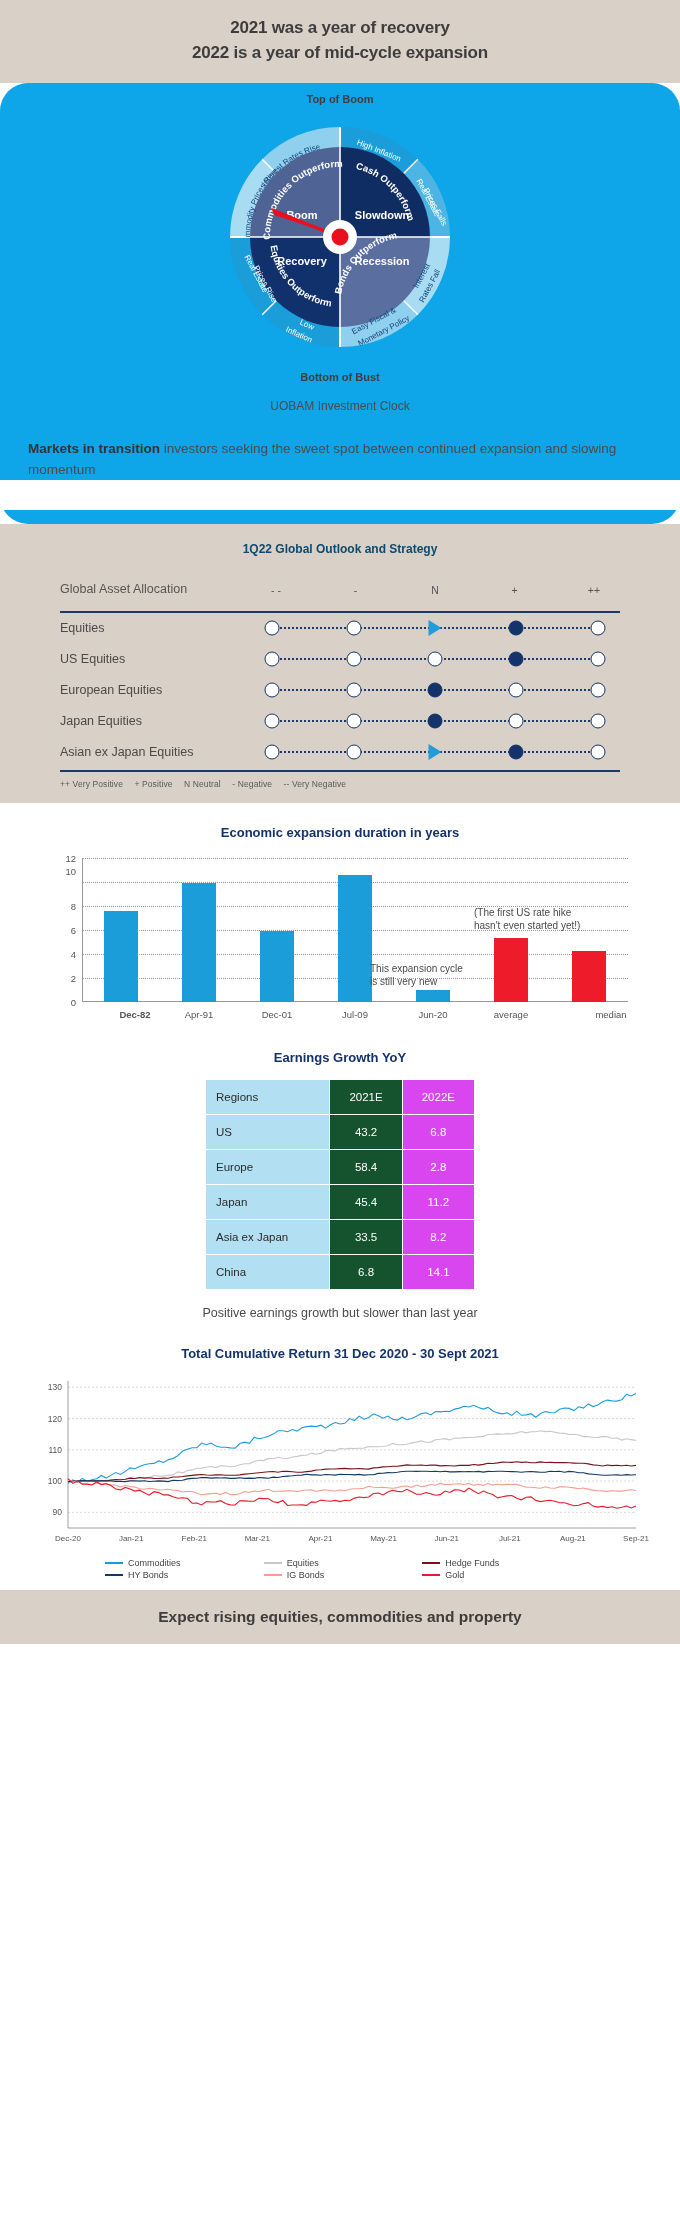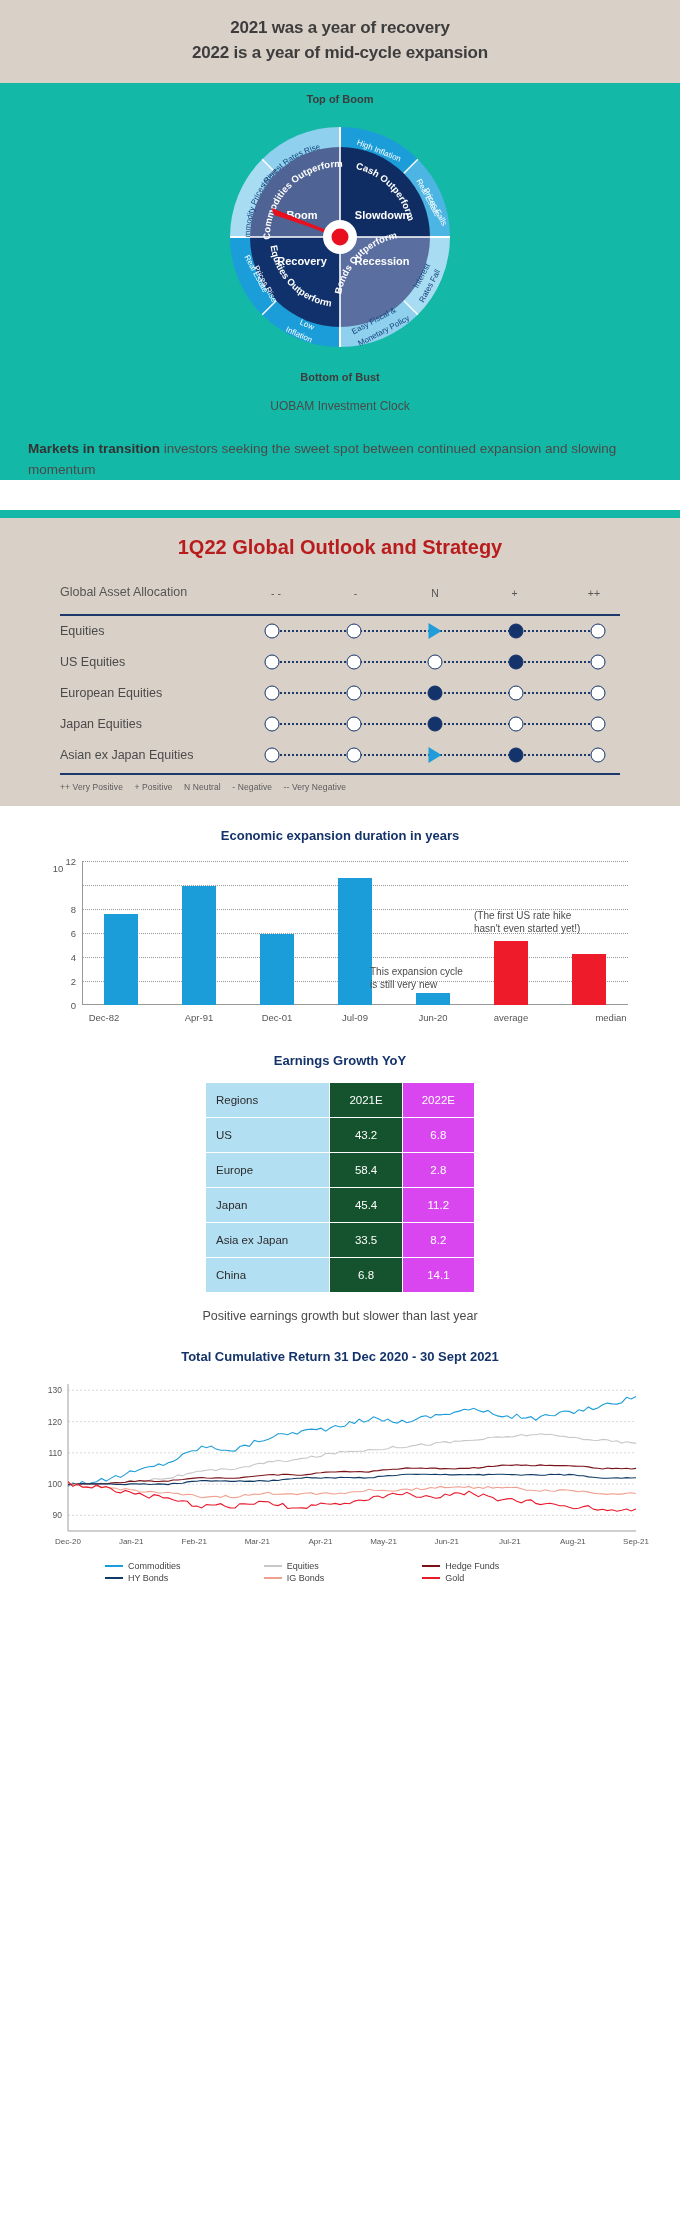--- a/index.html
+++ b/index.html
@@ -19,21 +19,21 @@
   }
   .band-header .line {
     font-size: 17px;
     font-weight: bold;
     color: #3d3d3d;
     line-height: 1.45;
     letter-spacing: -0.2px;
   }
 
   
-  .clock-section { background:#14b8a6; padding: 10px 0 8px 0; }
+  .clock-section { background:#0ea5e9; padding: 10px 0 14px 0; border-radius: 28px; }
   .clock-wrap { position: relative; width: 680px; height: 300px; }
   .clock-top-label, .clock-bottom-label {
     position: absolute; width: 100%; text-align: center;
     font-size: 11px; font-weight: bold; color: #3d3d3d;
   }
   .clock-top-label { top: 0px; }
   .clock-bottom-label { top: 278px; }
   .clock-svg { position: absolute; left: 50%; transform: translateX(-50%); top: 14px; }
 
   .clock-caption {
@@ -43,22 +43,22 @@
   .transition-text {
     margin: 26px 28px 0 28px;
     font-size: 13.5px; line-height: 1.5; color: #4a4a4a;
   }
   .transition-text b { color: #333; font-weight: bold; }
   .spacer-white { height: 30px; background: #fff; }
 
   
   .band-alloc { background: #d9d0c8; padding: 18px 0 14px 0; }
   .alloc-title {
-    text-align: center; font-size: 20px; font-weight: bold;
-    color: #b91c1c; margin-bottom: 26px;
+    text-align: center; font-size: 12px; font-weight: bold;
+    color: #0c4a6e; margin-bottom: 26px;
   }
   .alloc-table { width: 560px; margin: 0 auto; }
   .alloc-head {
     display: flex; align-items: flex-end; padding-bottom: 15px;
   }
   .alloc-head .label-col {
     flex: 0 0 190px; font-size: 12.5px; color: #555;
   }
   .alloc-head .scale-col {
     flex: 1; display: flex; justify-content: space-between;
@@ -413,27 +413,27 @@
         <div class="bc-ytick" style="top: 148px; left: 0px; width: 36px; text-align: right;">0</div>
         <div class="bc-grid" style="top: 124px; left: 42px; right: 12px;"></div>
         <div class="bc-ytick" style="top: 124px; left: 0px; width: 36px; text-align: right;">2</div>
         <div class="bc-grid" style="top: 100px; left: 42px; right: 12px;"></div>
         <div class="bc-ytick" style="top: 100px; left: 0px; width: 36px; text-align: right;">4</div>
         <div class="bc-grid" style="top: 76px; left: 42px; right: 12px;"></div>
         <div class="bc-ytick" style="top: 76px; left: 0px; width: 36px; text-align: right;">6</div>
         <div class="bc-grid" style="top: 52px; left: 42px; right: 12px;"></div>
         <div class="bc-ytick" style="top: 52px; left: 0px; width: 36px; text-align: right;">8</div>
         <div class="bc-grid" style="top: 28px; left: 42px; right: 12px;"></div>
-        <div class="bc-ytick" style="top: 11px; left: 0px; width: 36px; text-align: center;">10</div>
+        <div class="bc-ytick" style="top: 17px; left: 0px; width: 36px; text-align: right;">10</div>
         <div class="bc-grid" style="top: 4px; left: 42px; right: 12px;"></div>
         <div class="bc-ytick" style="top: 4px; left: 0px; width: 36px; text-align: right;">12</div>
         <div class="bc-yaxisline" style="bottom: 22px; top: 4px;"></div>
         <div class="bc-baseline" style="bottom: 22px; left: 42px; right: 12px;"></div>
         <div class="bc-bar" style="left: 64px; width: 34px; height: 91.2px; bottom: 22px; background: rgb(27, 157, 217);"></div>
-        <div class="bc-xlabel" style="left: 64px;">Dec-82</div>
+        <div class="bc-xlabel" style="left: 95px; font-weight: bold;">Dec-82</div>
         <div class="bc-bar" style="left: 142px; width: 34px; height: 118.8px; bottom: 22px; background: rgb(27, 157, 217);"></div>
         <div class="bc-xlabel" style="left: 159px;">Apr-91</div>
         <div class="bc-bar" style="left: 220px; width: 34px; height: 70.8px; bottom: 22px; background: rgb(27, 157, 217);"></div>
         <div class="bc-xlabel" style="left: 237px;">Dec-01</div>
         <div class="bc-bar" style="left: 298px; width: 34px; height: 127.2px; bottom: 22px; background: rgb(27, 157, 217);"></div>
         <div class="bc-xlabel" style="left: 315px;">Jul-09</div>
         <div class="bc-bar" style="left: 376px; width: 34px; height: 12px; bottom: 22px; background: rgb(27, 157, 217);"></div>
         <div class="bc-xlabel" style="left: 393px;">Jun-20</div>
         <div class="bc-bar" style="left: 454px; width: 34px; height: 63.6px; bottom: 22px; background: rgb(238, 28, 42);"></div>
         <div class="bc-xlabel" style="left: 471px;">average</div>
@@ -536,14 +536,15 @@
           <span class="swatch" style="background: rgb(240, 160, 144);"></span>
           <span>IG Bonds</span>
         </div>
         <div class="item">
           <span class="swatch" style="background: rgb(232, 25, 43);"></span>
           <span>Gold</span>
         </div>
       </div>
   </div>
 
+  <div class="band-footer">Expect rising equities, commodities and property</div>
 
 </div>
 
 </body></html>

